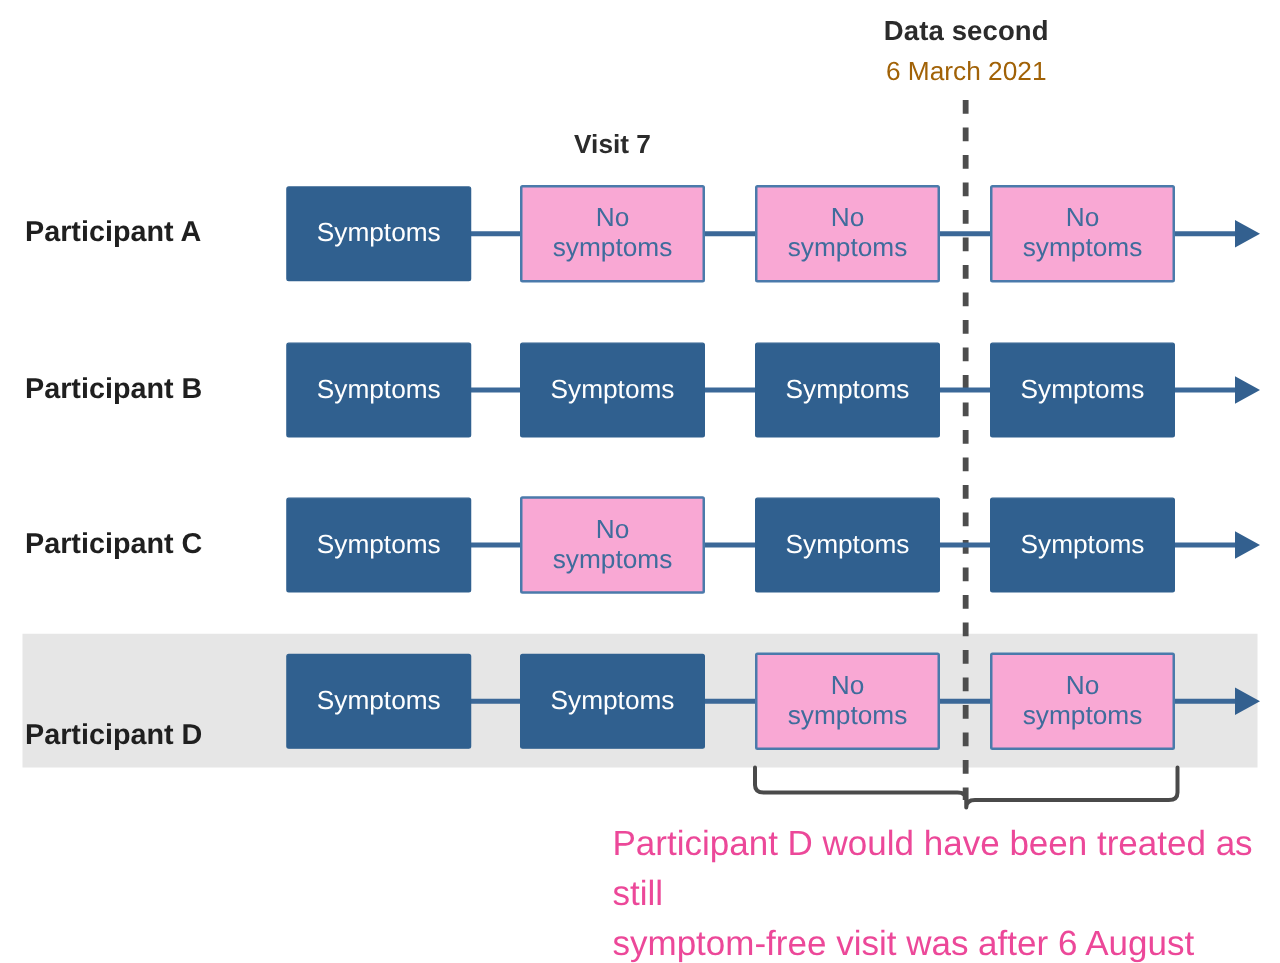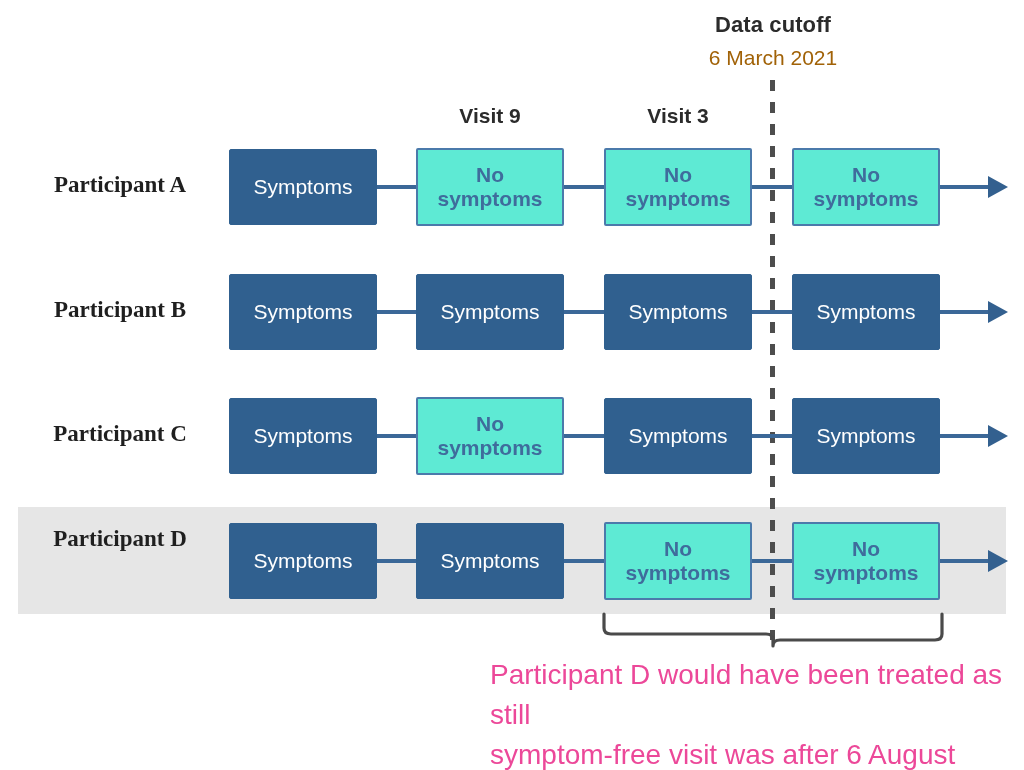--- a/index.html
+++ b/index.html
@@ -77,26 +77,25 @@
   
   .row {
     position: absolute;
     left: 0;
     width: 1024px;
   }
   .row-label {
     position: absolute;
     left: 20px;
     width: 200px;
-    text-align: center;
+    text-align: left;
     font-size: 23px;
     font-weight: bold;
     color: #1f1f1f;
     white-space: nowrap;
-    font-family: Liberation Serif, serif;
   }
 
   
   .connector {
     position: absolute;
     height: 4px;
     background: #3b6898;
   }
   .arrow-head {
     position: absolute;
@@ -119,24 +118,24 @@
     line-height: 1.12;
     border-radius: 2px;
   }
   .box.sym {
     background: #30608f;
     color: #ffffff;
     border: 1px solid #30608f;
     font-weight: normal;
   }
   .box.nosym {
-    background: #5eead4;
+    background: #f9a8d4;
     color: #3f6c9c;
     border: 2.5px solid #4b7aab;
-    font-weight: bold;
+    font-weight: normal;
   }
 
   
   .brace {
     position: absolute;
     left: 598px;
     top: 612px;
     width: 350px;
     height: 40px;
   }
@@ -152,31 +151,30 @@
     color: #ec4899;
   }
 </style>
 </head>
 <body>
 
 <div id="stage">
 
   <div class="highlight-band"></div>
 
-  <div class="cutoff-title">Data cutoff</div>
+  <div class="cutoff-title">Data second</div>
   <div class="cutoff-date">6 March 2021</div>
 
   <div class="cutoff-line">
     <svg width="5" height="560" viewBox="0 0 5 560" xmlns="http://www.w3.org/2000/svg">
       <line x1="2.5" y1="0" x2="2.5" y2="560" stroke="#4d4d4d" stroke-width="5" stroke-dasharray="11 11" stroke-linecap="butt"></line>
     </svg>
   </div>
 
-  <div class="visit-label" id="visit-1" style="left: 410px;">Visit 9</div>
-  <div class="visit-label" id="visit-2" style="left: 598px;">Visit 3</div>
+  <div class="visit-label" id="visit-1" style="left: 410px;">Visit 7</div>
 
   <div id="rows-layer">
       <div class="row" style="top: 0px;">
         <div class="row-label" style="top: 172px;">Participant A</div>
         <div class="connector" style="left: 375px; top: 185px; width: 43px;"></div>
         <div class="connector" style="left: 562px; top: 185px; width: 44px;"></div>
         <div class="connector" style="left: 750px; top: 185px; width: 44px;"></div>
         <div class="connector" style="left: 938px; top: 185px; width: 50px;"></div>
         <div class="arrow-head" style="left: 988px; top: 176px;"></div>
         <div class="box sym" style="left: 229px; top: 149px; width: 148px; height: 76px;">
@@ -238,21 +236,21 @@
           </span>
         </div>
         <div class="box sym" style="left: 604px; top: 398px; width: 148px; height: 76px;">
           <span>Symptoms</span>
         </div>
         <div class="box sym" style="left: 792px; top: 398px; width: 148px; height: 76px;">
           <span>Symptoms</span>
         </div>
       </div>
       <div class="row" style="top: 0px;">
-        <div class="row-label" style="top: 526px;">Participant D</div>
+        <div class="row-label" style="top: 574px;">Participant D</div>
         <div class="connector" style="left: 375px; top: 559px; width: 43px;"></div>
         <div class="connector" style="left: 562px; top: 559px; width: 44px;"></div>
         <div class="connector" style="left: 750px; top: 559px; width: 44px;"></div>
         <div class="connector" style="left: 938px; top: 559px; width: 50px;"></div>
         <div class="arrow-head" style="left: 988px; top: 550px;"></div>
         <div class="box sym" style="left: 229px; top: 523px; width: 148px; height: 76px;">
           <span>Symptoms</span>
         </div>
         <div class="box sym" style="left: 416px; top: 523px; width: 148px; height: 76px;">
           <span>Symptoms</span>

